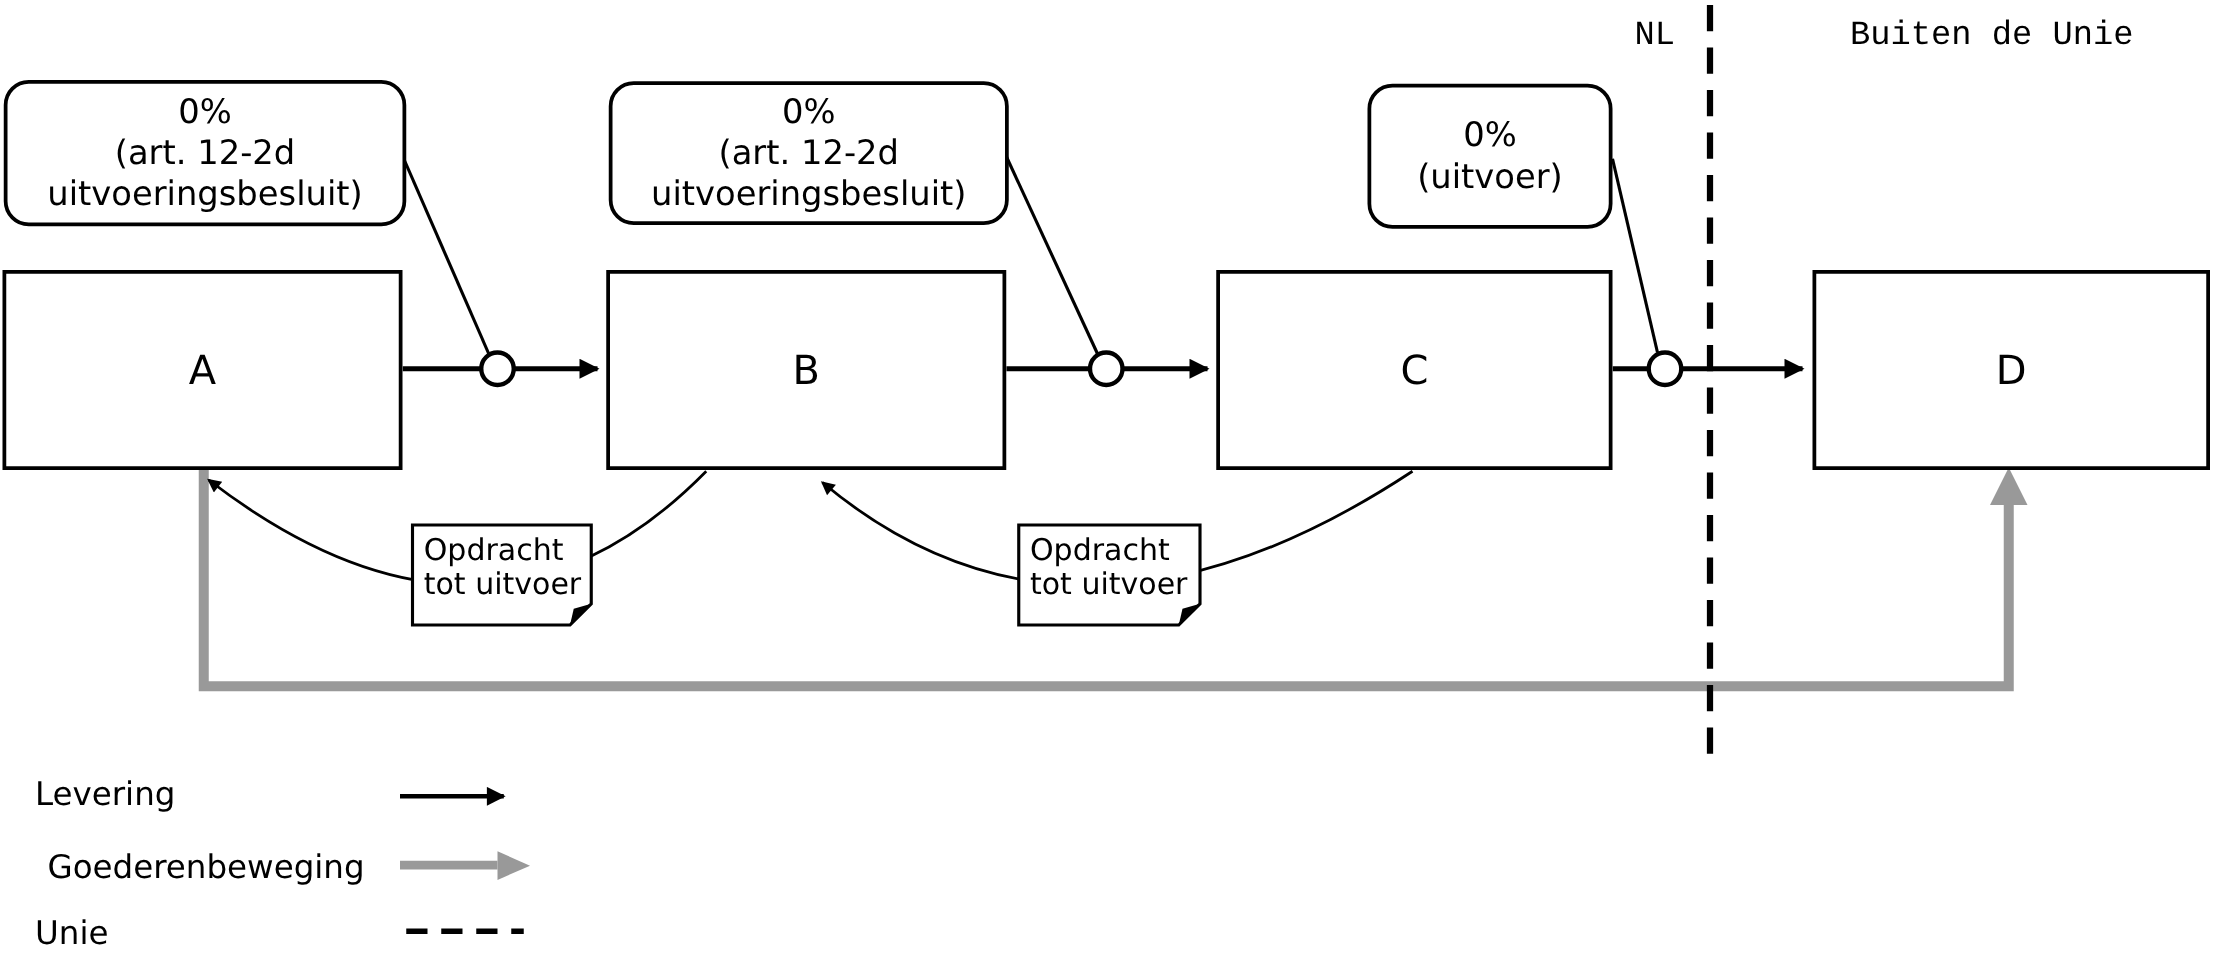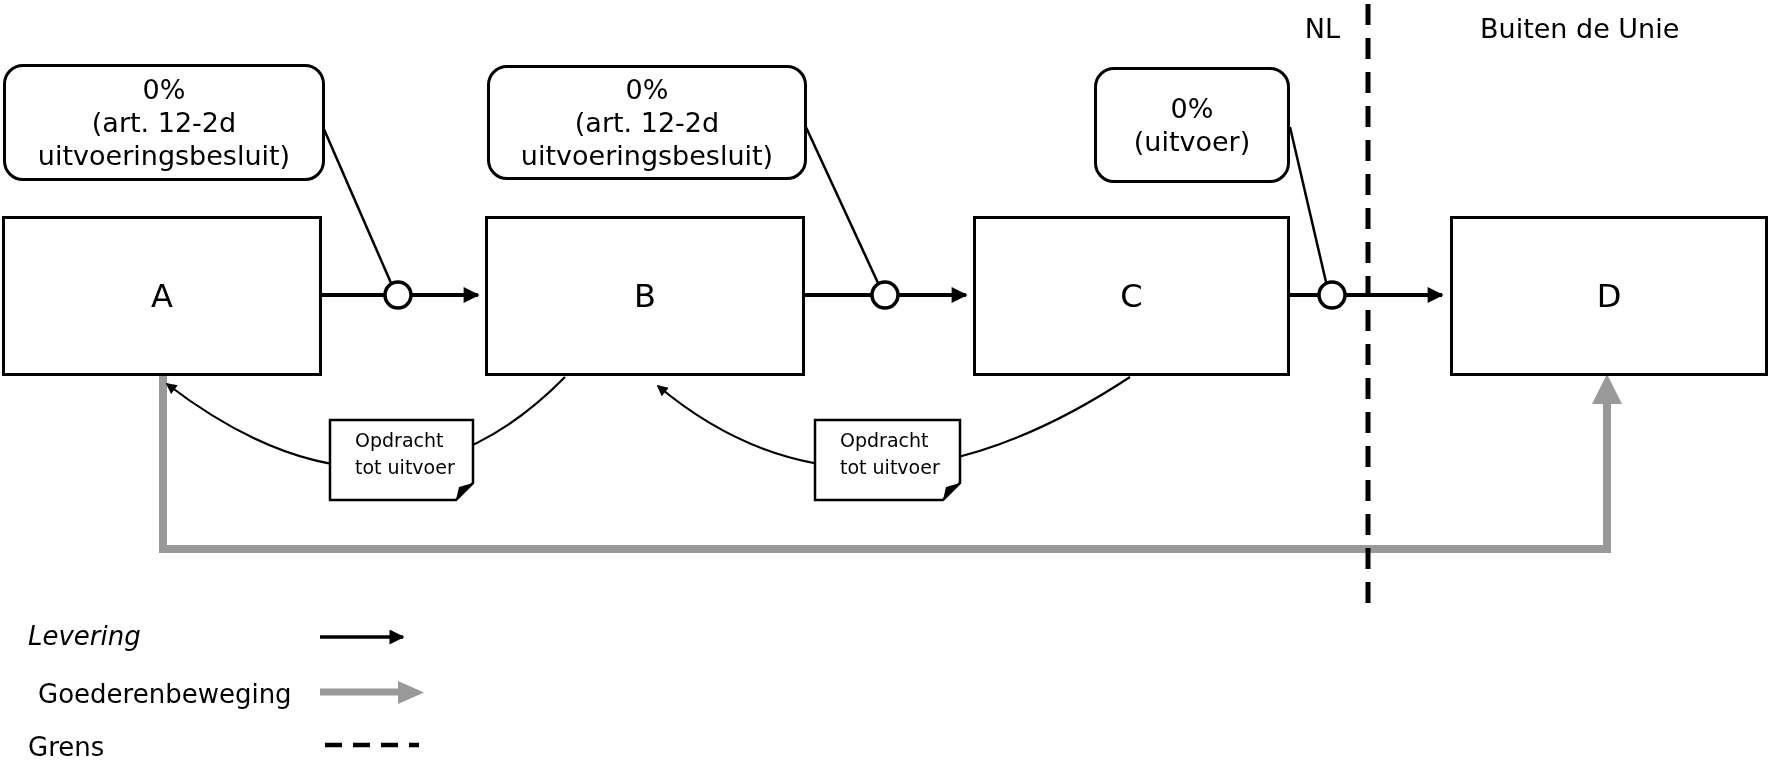--- a/index.html
+++ b/index.html
@@ -45,43 +45,43 @@
     text-align: center;
     font-size: 27px;
     line-height: 33px;
     white-space: pre-line;
   }
   .bubble-1 { left: 3px;    top: 64px; width: 322px; height: 117px; }
   .bubble-2 { left: 487px;  top: 65px; width: 320px; height: 115px; }
   .bubble-3 { left: 1094px; top: 67px; width: 196px; height: 116px; }
   .note-text {
     position: absolute;
-    font-size: 19px;
+    font-size: 24px;
     line-height: 27px;
     white-space: pre-line;
-    margin-left: 16px;
   }
   .note-text-1 { left: 339px; top: 427px; }
   .note-text-2 { left: 824px; top: 427px; }
   .region-label {
     position: absolute;
     top: 13px;
     font-size: 27px;
     line-height: 32px;
+    font-family: Liberation Mono, monospace;
   }
   .region-label-nl { left: 1240px; width: 100px; text-align: right; }
   .region-label-outside { left: 1480px; }
   .legend { position: absolute; left: 0; top: 0; }
   .legend-label {
     position: absolute;
     left: 28px;
     font-size: 26px;
     line-height: 32px;
   }
-  .legend-label-1 { top: 620px; font-style: italic; }
+  .legend-label-1 { top: 620px; }
   .legend-label-2 { top: 678px; margin-left: 10px; }
   .legend-label-3 { top: 731px; }
 </style>
 </head>
 <body>
 
 <div class="canvas">
 
   <svg class="underlay" viewBox="0 0 1772 777" xmlns="http://www.w3.org/2000/svg">
     <defs>
@@ -153,16 +153,16 @@
 tot uitvoer</div>
   <div class="note-text note-text-2">Opdracht
 tot uitvoer</div>
 
   <div class="region-label region-label-nl">NL</div>
   <div class="region-label region-label-outside">Buiten de Unie</div>
 
   <div class="legend">
     <div class="legend-label legend-label-1">Levering</div>
     <div class="legend-label legend-label-2">Goederenbeweging</div>
-    <div class="legend-label legend-label-3">Grens</div>
+    <div class="legend-label legend-label-3">Unie</div>
   </div>
 
 </div>
 
 </body></html>

